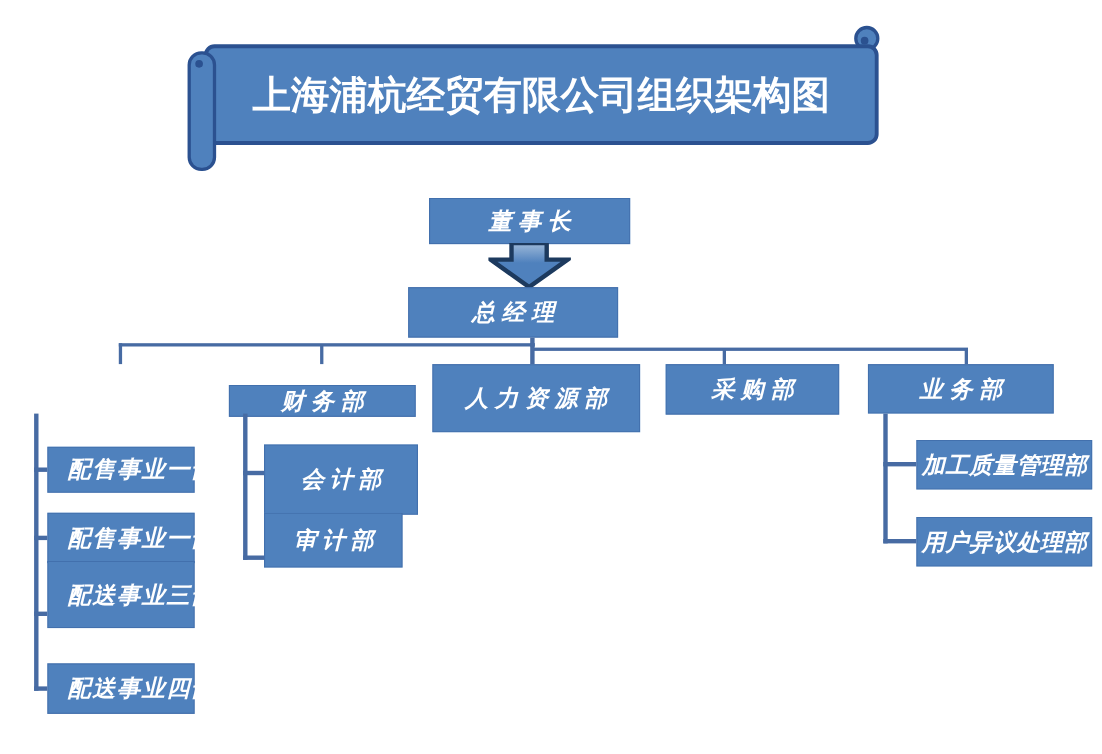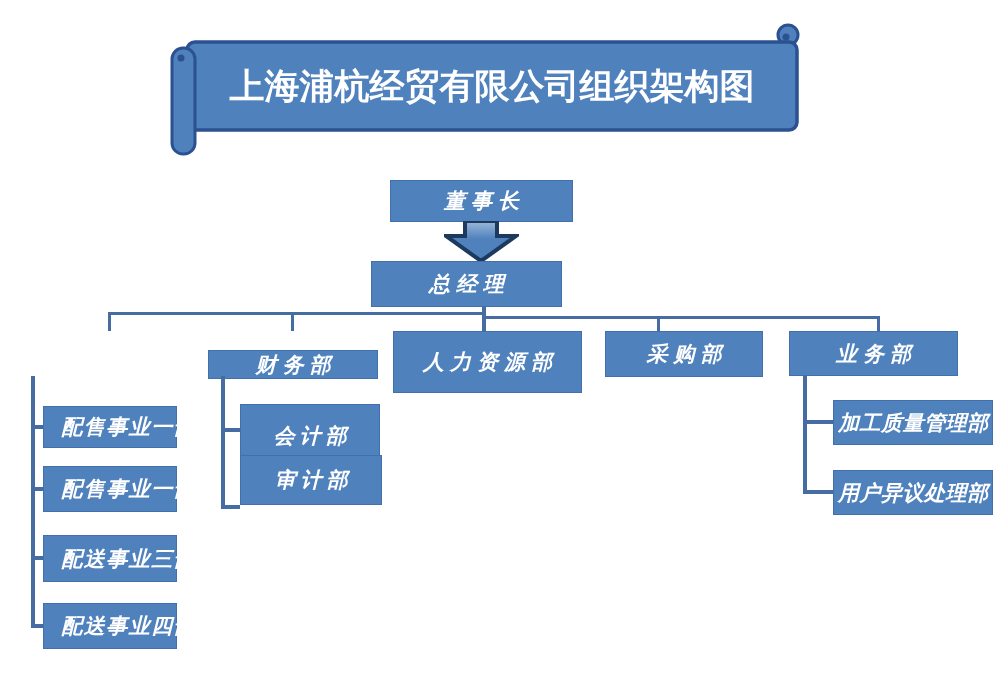--- a/index.html
+++ b/index.html
@@ -94,35 +94,35 @@
   <div class="cline" style="left:31px;top:487px;width:12px;height:4px"></div>
   <div class="cline" style="left:31px;top:556px;width:12px;height:4px"></div>
   <div class="cline" style="left:31px;top:624px;width:12px;height:4px"></div>
 
   <div class="node ls-tight" style="left:43px;top:406px;width:134px;height:42px">
     <span>配售事业一部</span>
   </div>
   <div class="node ls-tight" style="left:43px;top:466px;width:134px;height:46px">
     <span>配售事业一部</span>
   </div>
-  <div class="node ls-tight" style="left:43px;top:535px;width:134px;height:47px">
+  <div class="node ls-tight" style="left:43px;top:510px;width:134px;height:61px">
     <span>配送事业三部</span>
   </div>
   <div class="node ls-tight" style="left:43px;top:603px;width:134px;height:46px">
     <span>配送事业四部</span>
   </div>
 
   <div class="cline" style="left:221px;top:376px;width:4px;height:133px"></div>
   <div class="cline" style="left:221px;top:428px;width:19px;height:4px"></div>
   <div class="cline" style="left:221px;top:505px;width:19px;height:4px"></div>
 
   <div class="node ls-mid" style="left:240px;top:404px;width:140px;height:64px">
     <span>会计部</span>
   </div>
-  <div class="node ls-mid" style="left:240px;top:455px;width:142px;height:50px">
+  <div class="node ls-mid" style="left:240px;top:466px;width:126px;height:50px">
     <span>审计部</span>
   </div>
 
   <div class="cline" style="left:803px;top:376px;width:4px;height:118px"></div>
   <div class="cline" style="left:803px;top:420px;width:30px;height:4px"></div>
   <div class="cline" style="left:803px;top:490px;width:30px;height:4px"></div>
 
   <div class="node ls-none" style="left:833px;top:400px;width:160px;height:45px">
     <span>加工质量管理部</span>
   </div>

